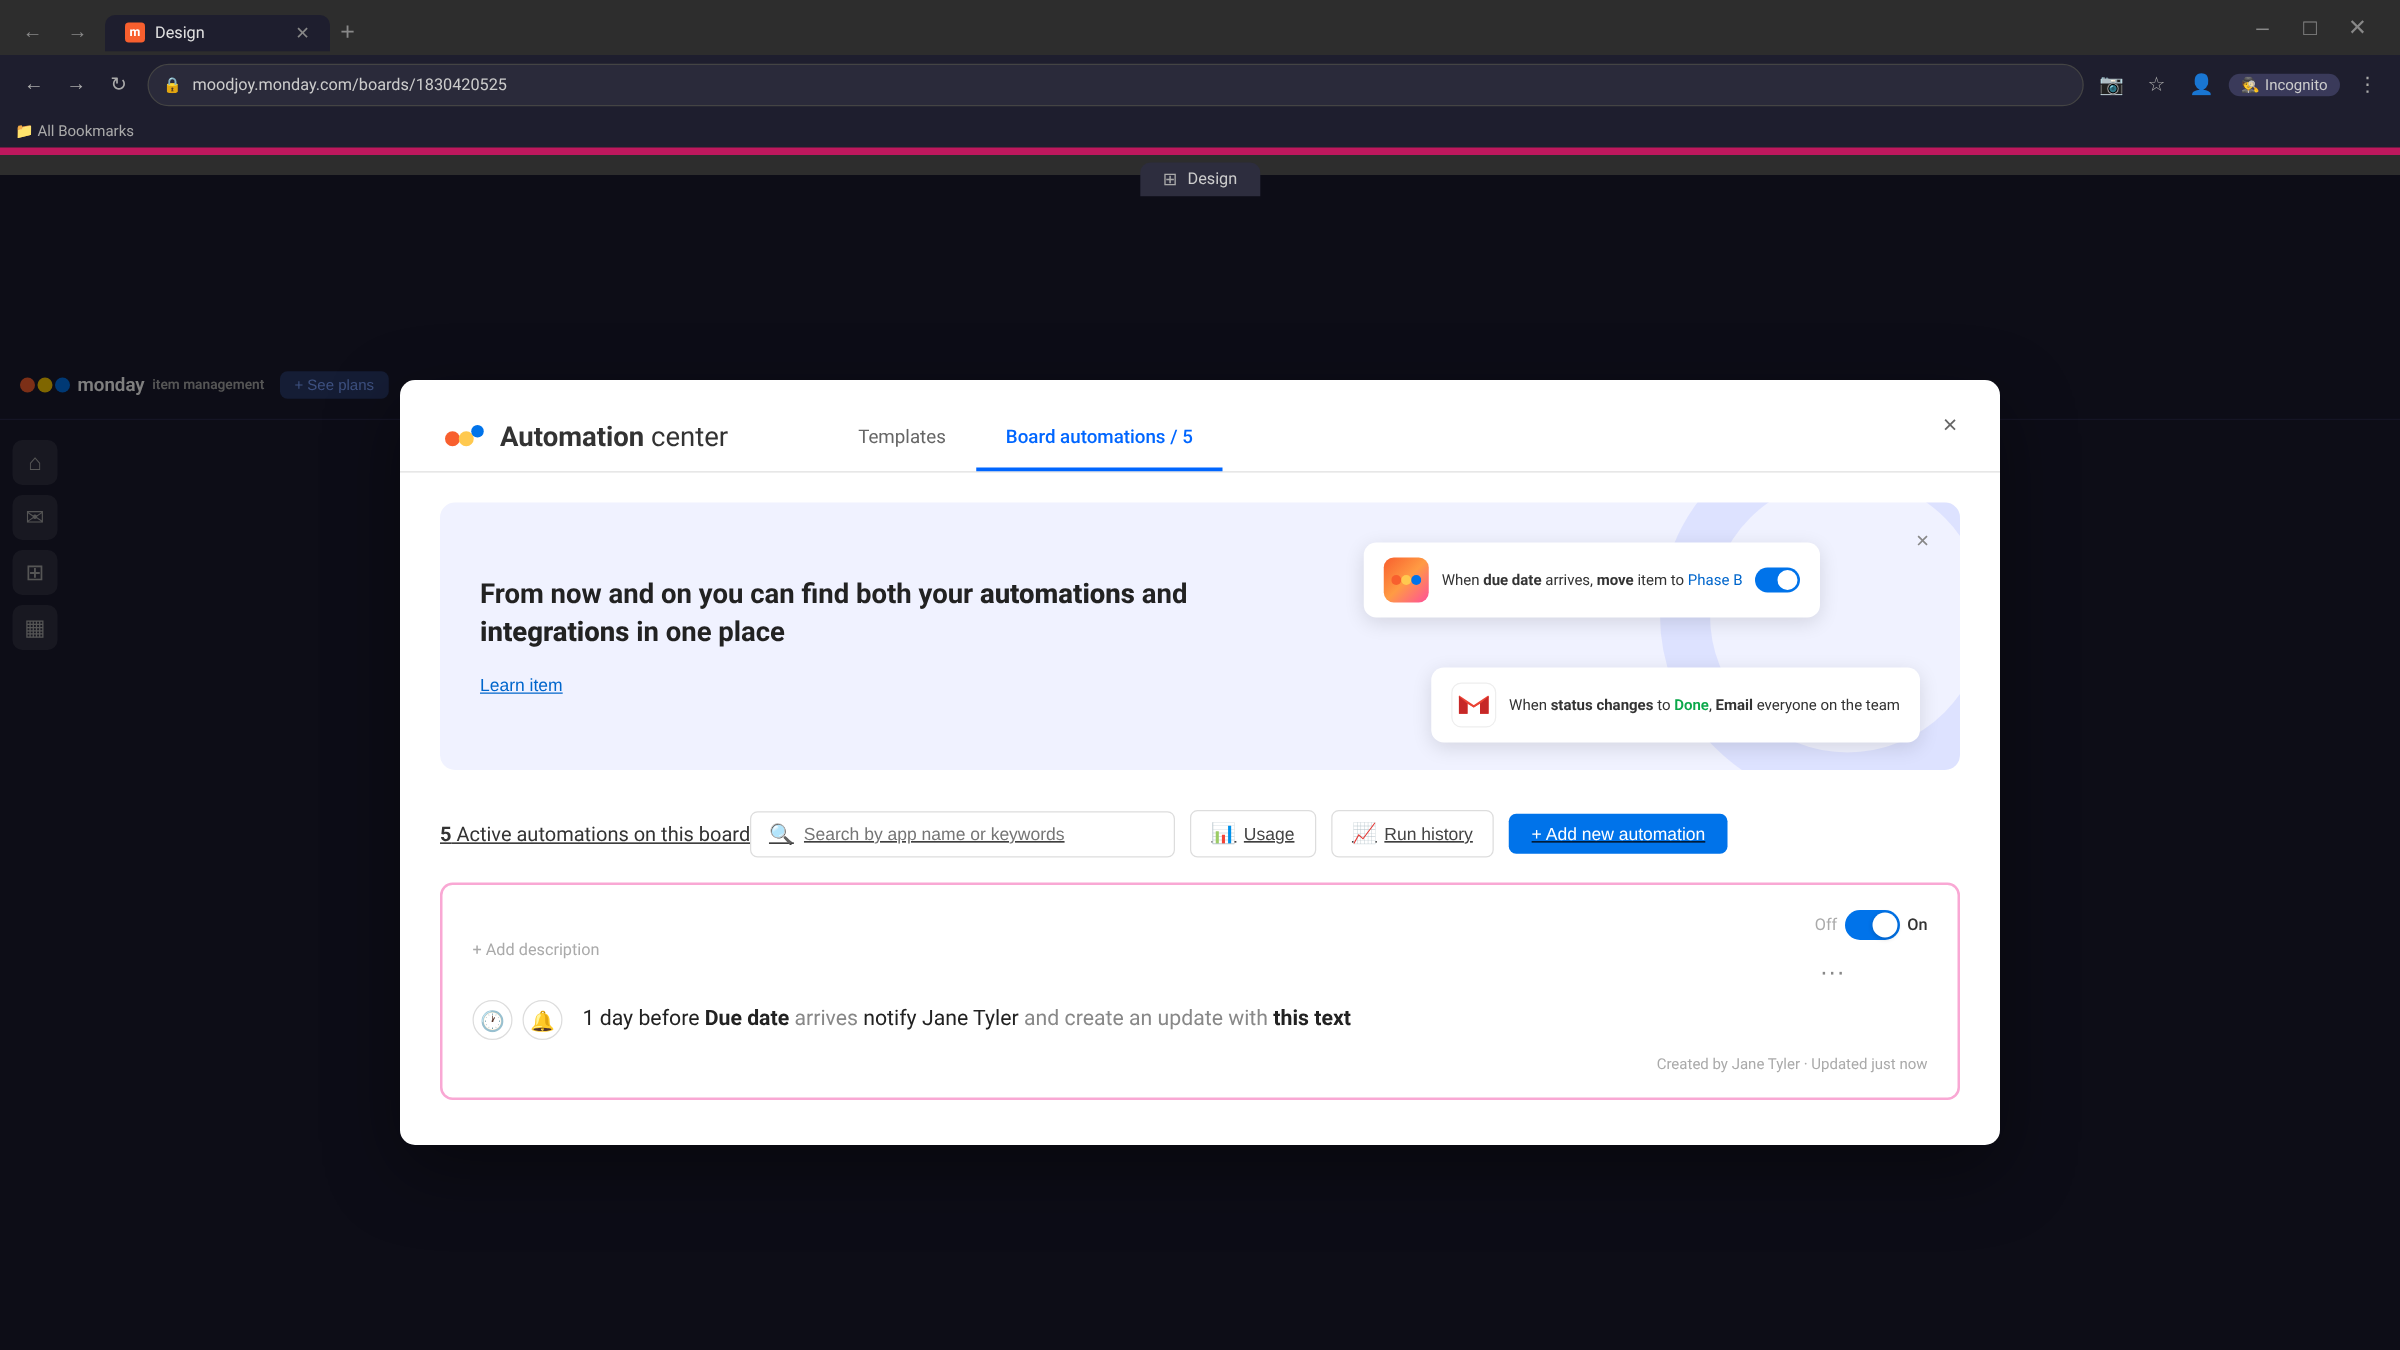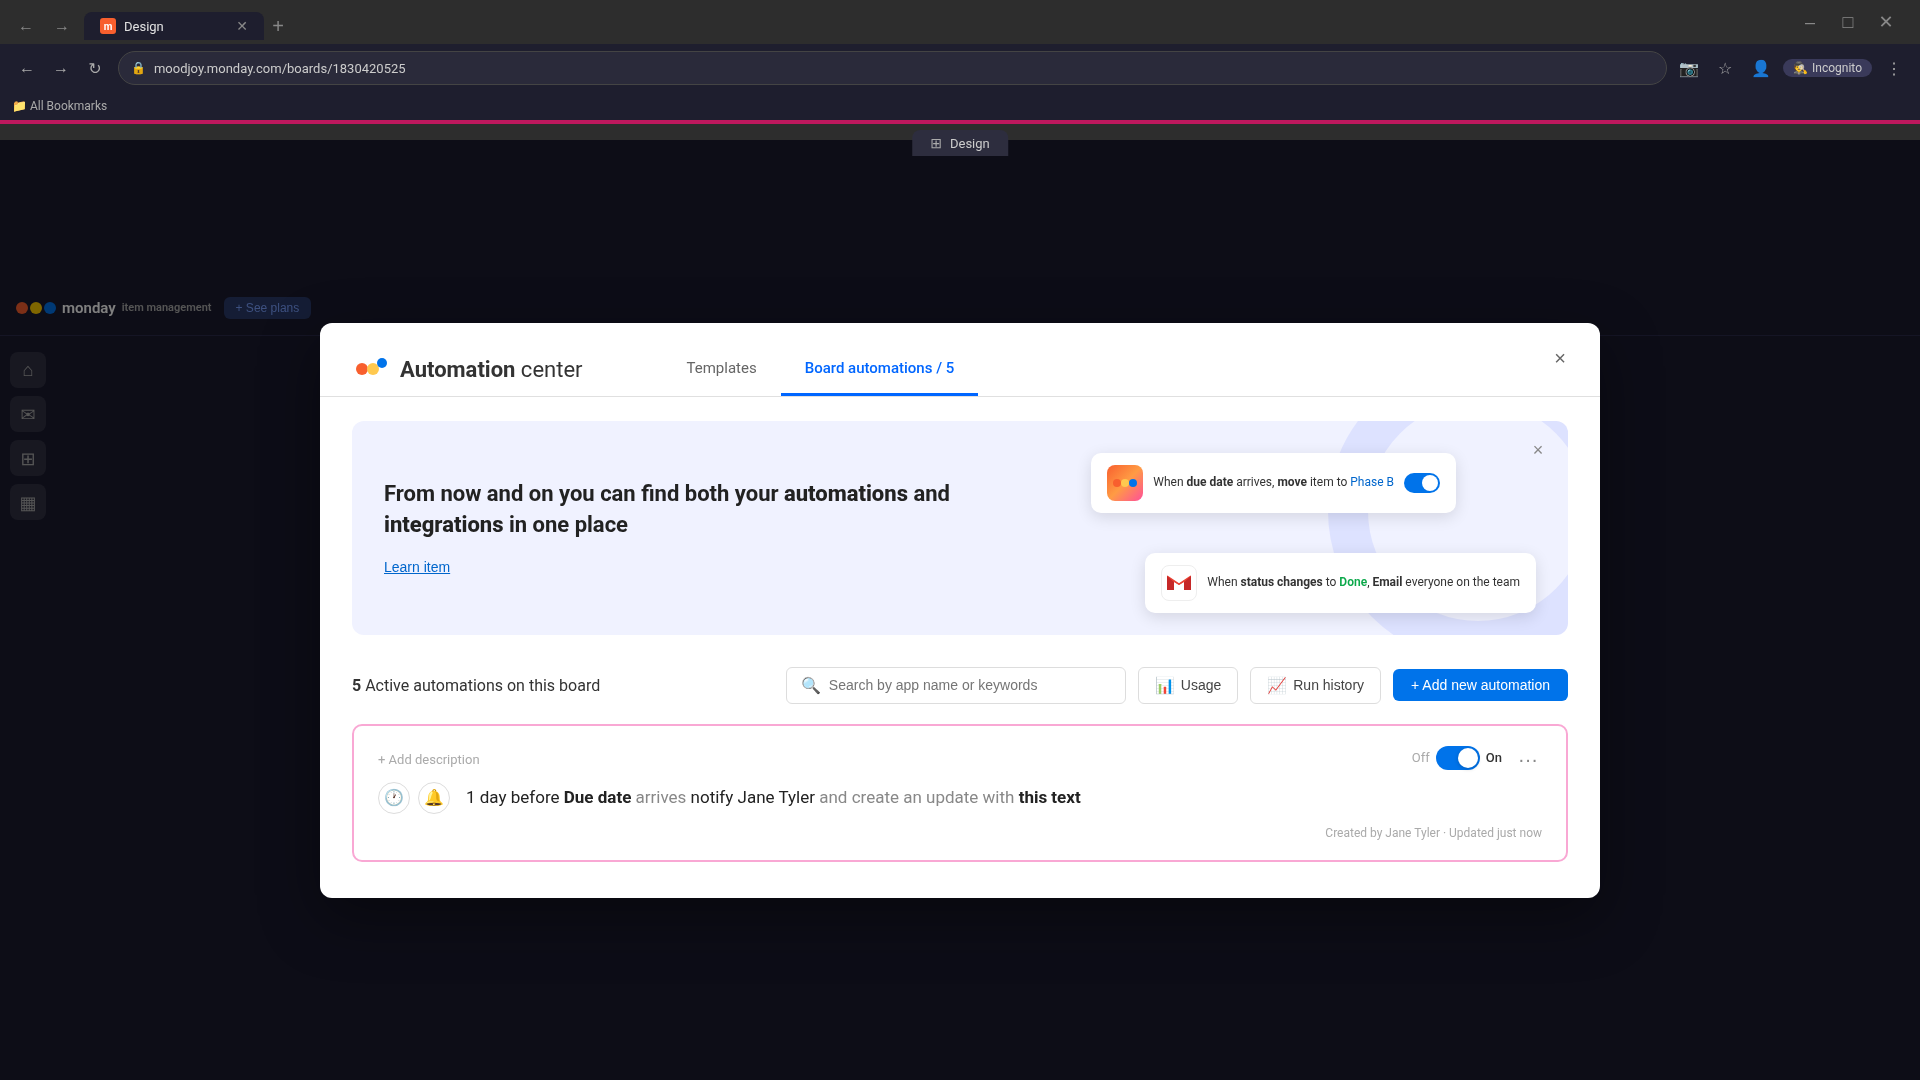--- a/index.html
+++ b/index.html
@@ -176,21 +176,21 @@
       gap: 4px;
     }
 
     .bookmarks-bar {
       height: 32px;
       background: #1e1e2e;
       display: flex;
       align-items: center;
       padding: 0 12px;
       gap: 8px;
-      border-bottom: 4px solid #be185d;
+      border-bottom: 6px solid #be185d;
     }
 
     .bookmark-item {
       color: #aaa;
       font-size: 12px;
       cursor: pointer;
     }
 
     
     .page-bg {
@@ -461,22 +461,22 @@
       height: 300px;
       border-radius: 50%;
       border: 40px solid rgba(180,190,255,0.3);
       pointer-events: none;
     }
 
     
     .section-header {
       display: flex;
       align-items: center;
-      justify-content: space-between;
       margin-bottom: 20px;
+      text-decoration: underline;
     }
 
     .section-title {
       font-size: 16px;
       color: #333;
     }
 
     .section-title .count {
       font-weight: 700;
     }
@@ -561,20 +561,21 @@
     .add-description {
       color: #aaa;
       font-size: 13px;
       cursor: pointer;
     }
 
     .automation-card-actions {
       display: flex;
       align-items: flex-start;
       gap: 12px;
+      flex-direction: column;
     }
 
     .toggle-container {
       display: flex;
       align-items: center;
       gap: 6px;
       font-size: 13px;
       color: #666;
     }
 

